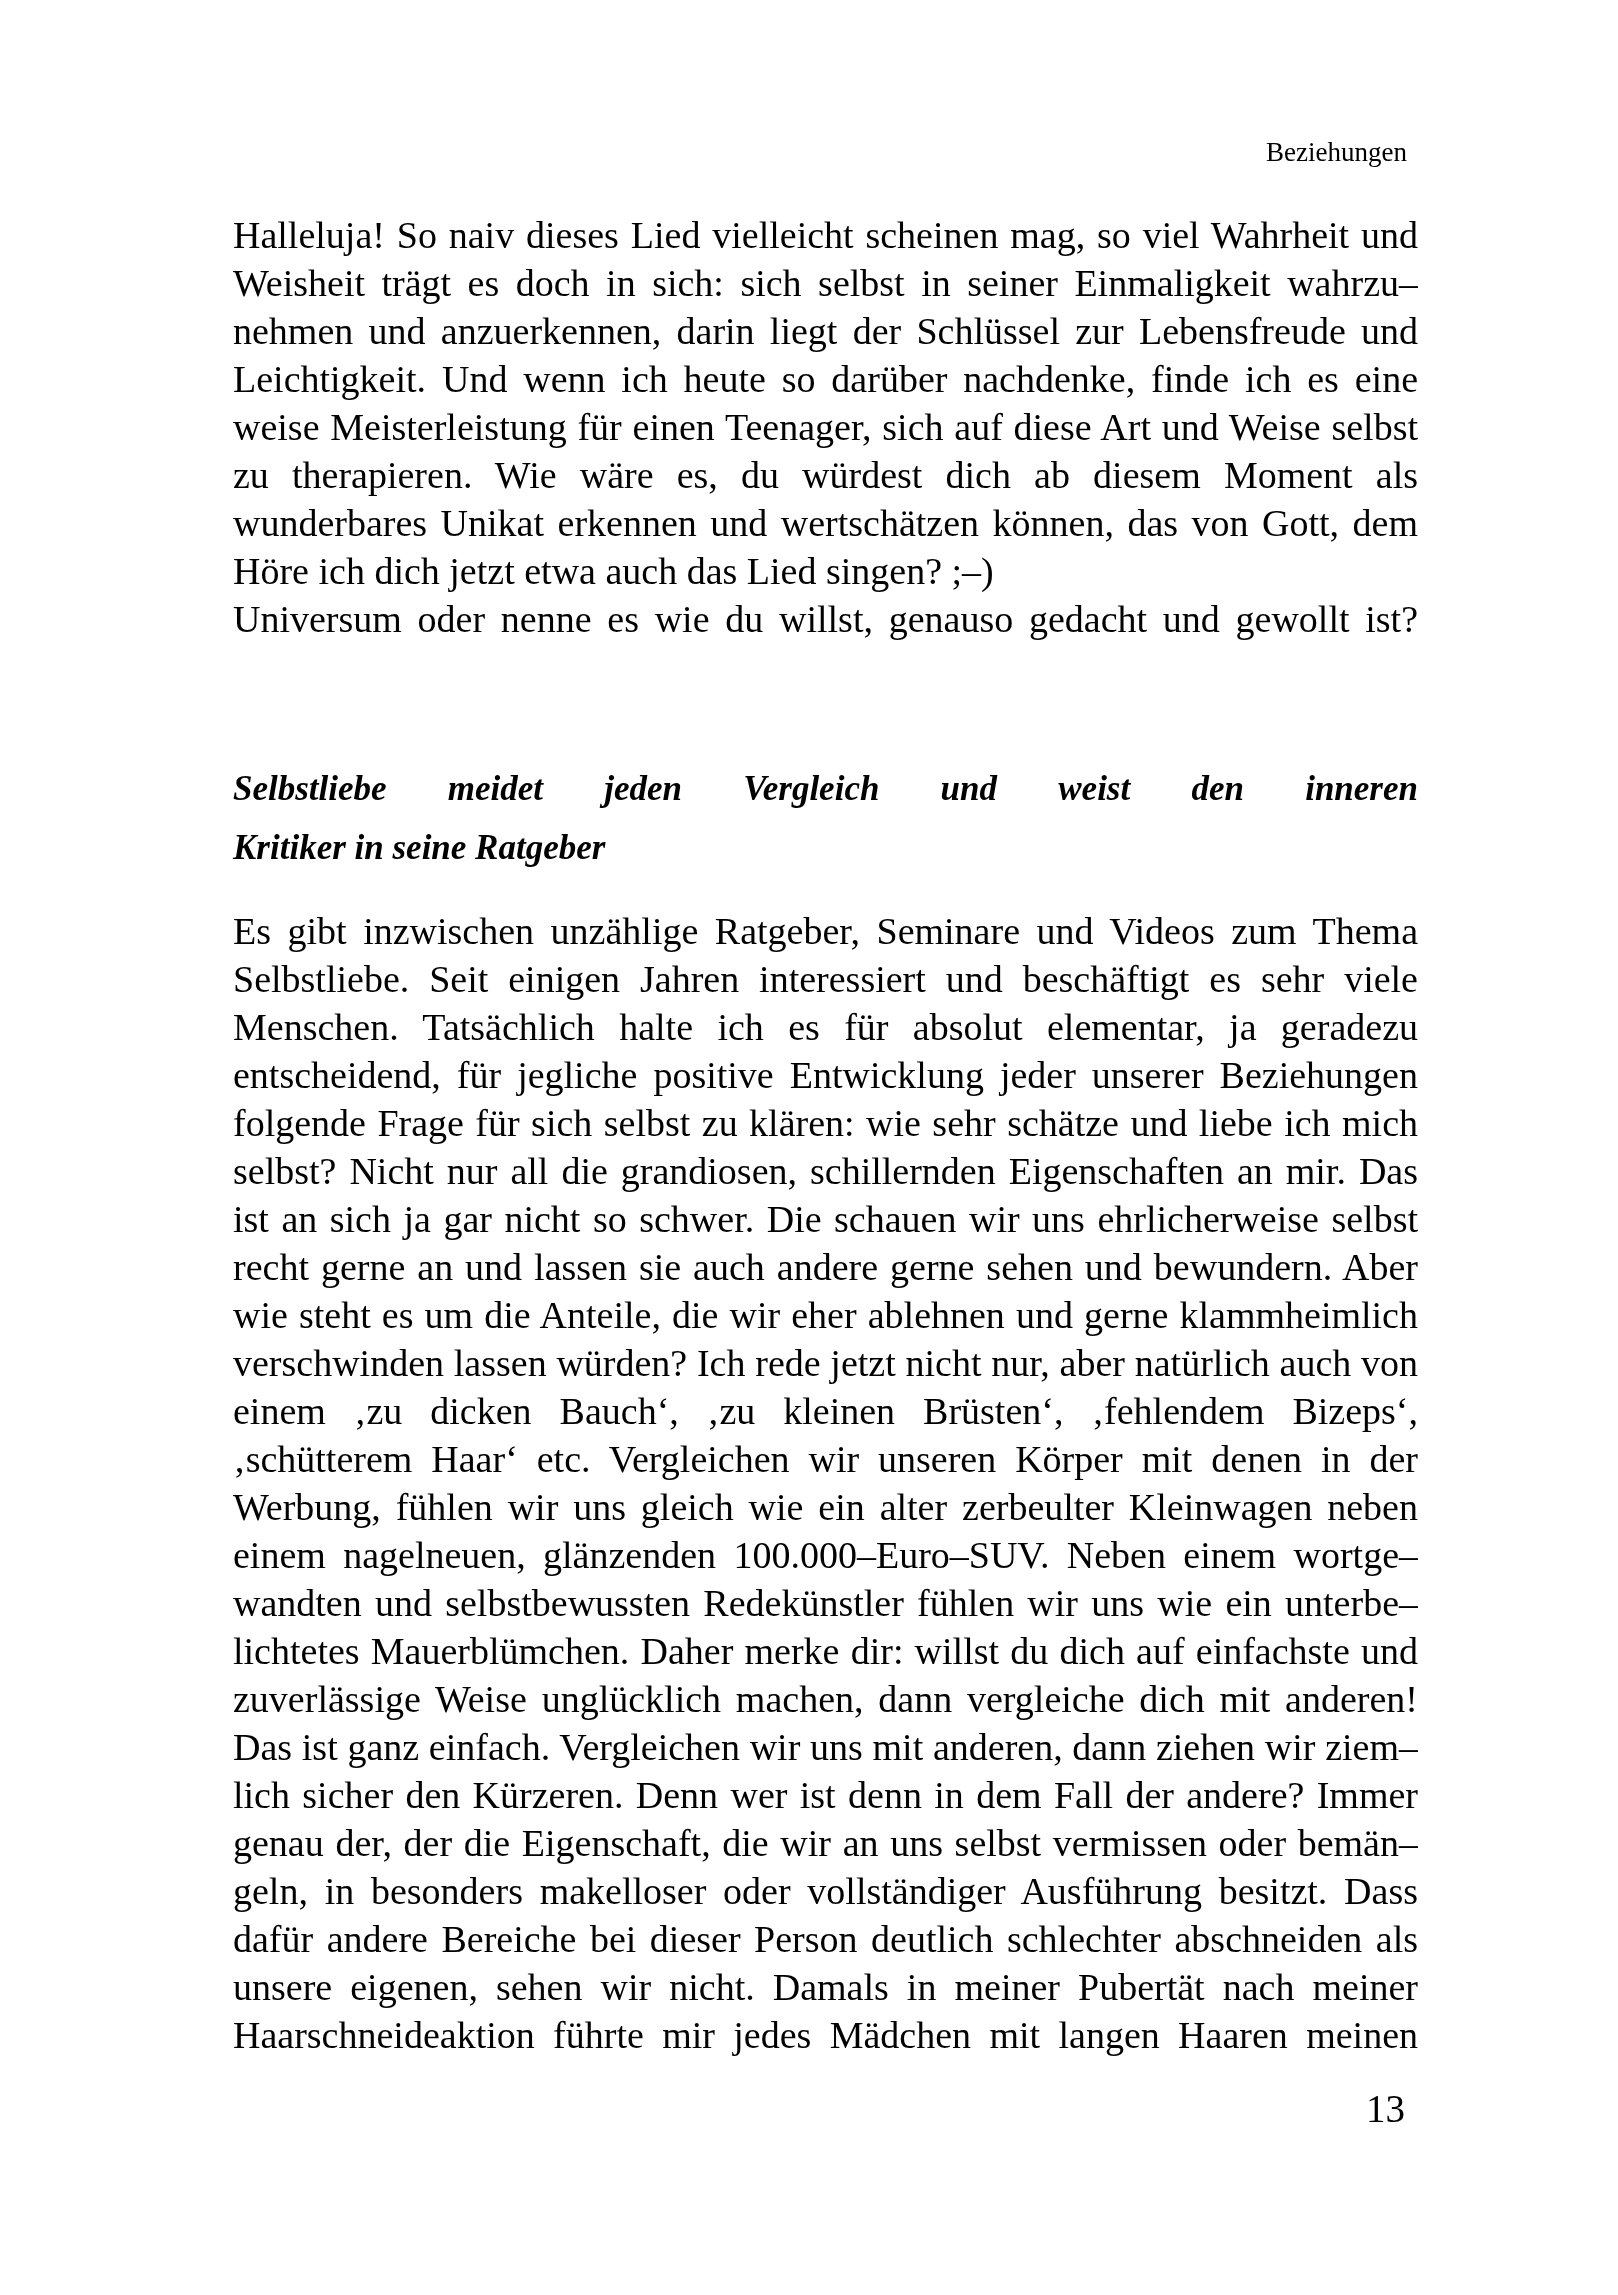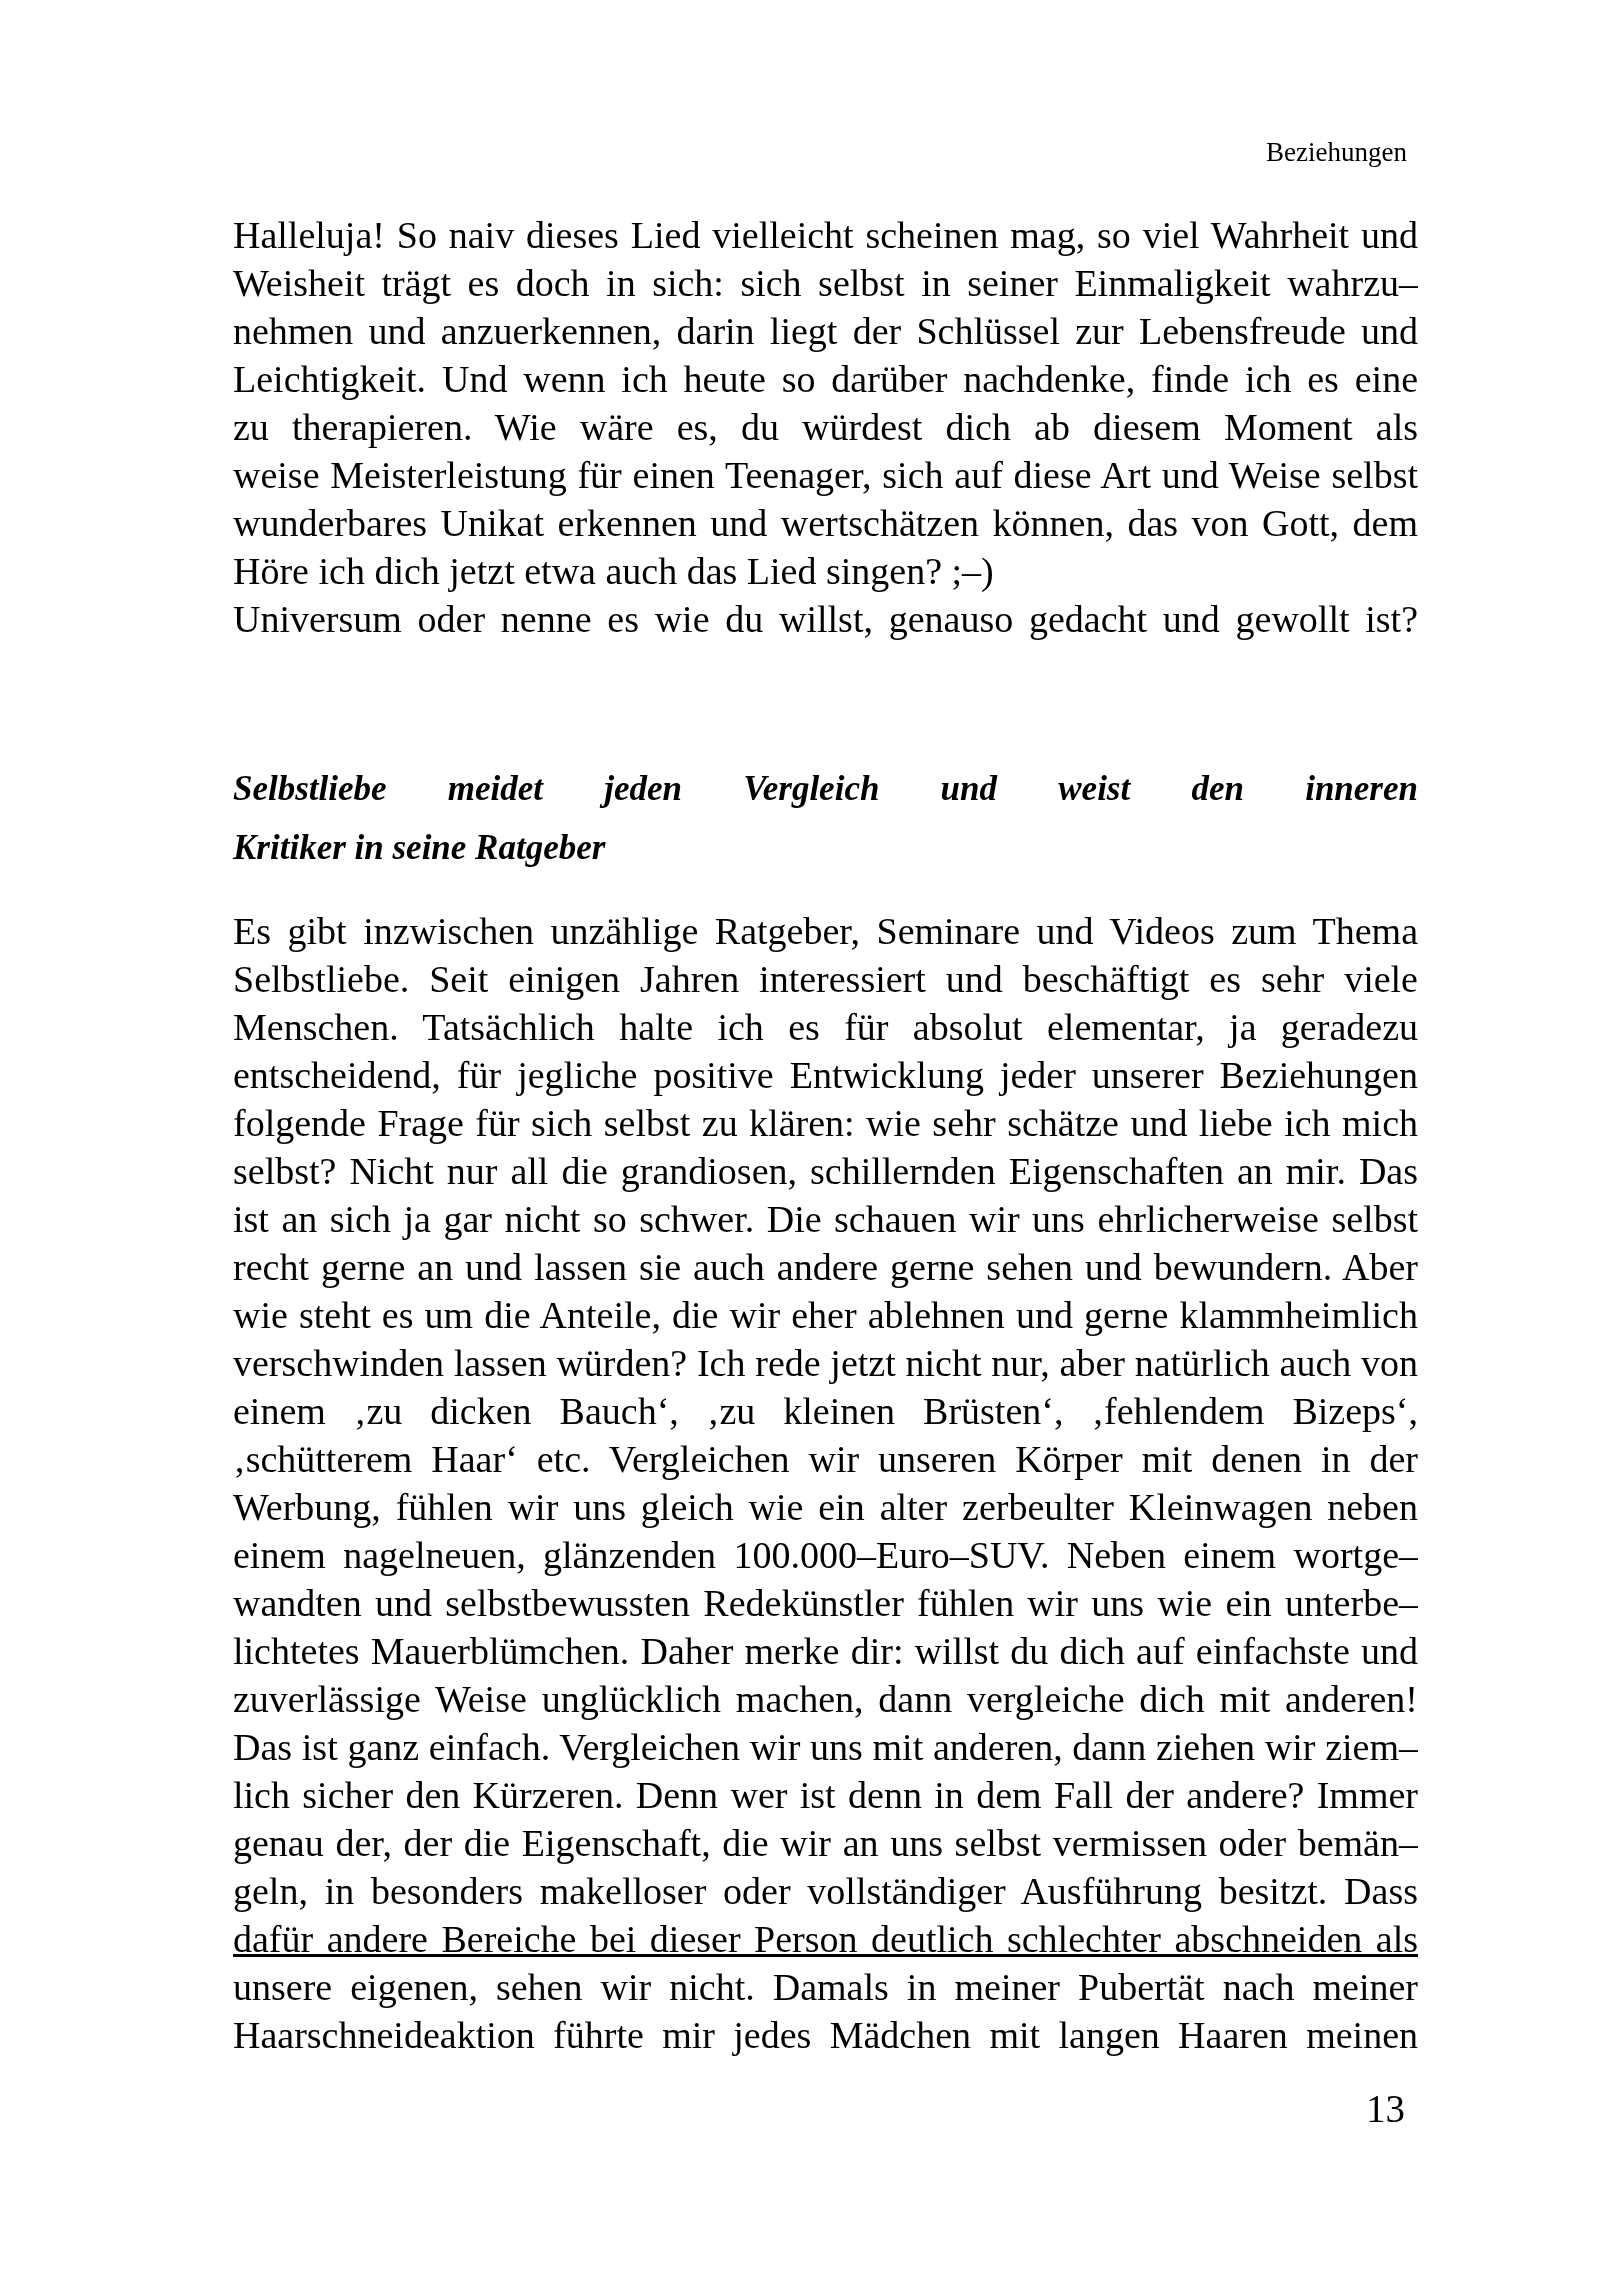--- a/index.html
+++ b/index.html
@@ -66,22 +66,22 @@
 </head>
 <body>
 
 <div class="running-header">Beziehungen</div>
 
 <div class="text-block para" id="para1">
   <span class="line" style="white-space: normal; height: 48px; overflow: hidden;">Halleluja! So naiv dieses Lied vielleicht scheinen mag, so viel Wahrheit und<span style="display:inline-block;width:100%;height:0"></span></span>
   <span class="line" style="white-space: normal; height: 48px; overflow: hidden;">Weisheit trägt es doch in sich: sich selbst in seiner Einmaligkeit wahrzu–<span style="display:inline-block;width:100%;height:0"></span></span>
   <span class="line" style="white-space: normal; height: 48px; overflow: hidden;">nehmen und anzuerkennen, darin liegt der Schlüssel zur Lebensfreude und<span style="display:inline-block;width:100%;height:0"></span></span>
   <span class="line" style="white-space: normal; height: 48px; overflow: hidden;">Leichtigkeit. Und wenn ich heute so darüber nachdenke, finde ich es eine<span style="display:inline-block;width:100%;height:0"></span></span>
+  <span class="line" style="white-space: normal; height: 48px; overflow: hidden;">weise Meisterleistung für einen Teenager, sich auf diese Art und Weise selbst<span style="display:inline-block;width:100%;height:0"></span></span>
   <span class="line" style="white-space: normal; height: 48px; overflow: hidden;">zu therapieren. Wie wäre es, du würdest dich ab diesem Moment als<span style="display:inline-block;width:100%;height:0"></span></span>
-  <span class="line" style="white-space: normal; height: 48px; overflow: hidden;">weise Meisterleistung für einen Teenager, sich auf diese Art und Weise selbst<span style="display:inline-block;width:100%;height:0"></span></span>
   <span class="line" style="white-space: normal; height: 48px; overflow: hidden;">wunderbares Unikat erkennen und wertschätzen können, das von Gott, dem<span style="display:inline-block;width:100%;height:0"></span></span>
   <span class="line last">Höre ich dich jetzt etwa auch das Lied singen?   ;–)</span>
   <span class="line" style="white-space: normal; height: 48px; overflow: hidden;">Universum oder nenne es wie du willst, genauso gedacht und gewollt ist?<span style="display:inline-block;width:100%;height:0"></span></span>
 </div>
 
 <h2 class="text-block" id="heading">
   <span class="line" style="white-space: normal; height: 59px; overflow: hidden;">Selbstliebe meidet jeden Vergleich und weist den inneren<span style="display:inline-block;width:100%;height:0"></span></span>
   <span class="line last">Kritiker in seine Ratgeber</span>
 </h2>
 
@@ -100,19 +100,19 @@
   <span class="line" style="white-space: normal; height: 48px; overflow: hidden;">‚schütterem Haar‘ etc. Vergleichen wir unseren Körper mit denen in der<span style="display:inline-block;width:100%;height:0"></span></span>
   <span class="line" style="white-space: normal; height: 48px; overflow: hidden;">Werbung, fühlen wir uns gleich wie ein alter zerbeulter Kleinwagen neben<span style="display:inline-block;width:100%;height:0"></span></span>
   <span class="line" style="white-space: normal; height: 48px; overflow: hidden;">einem nagelneuen, glänzenden 100.000–Euro–SUV. Neben einem wortge–<span style="display:inline-block;width:100%;height:0"></span></span>
   <span class="line" style="white-space: normal; height: 48px; overflow: hidden;">wandten und selbstbewussten Redekünstler fühlen wir uns wie ein unterbe–<span style="display:inline-block;width:100%;height:0"></span></span>
   <span class="line" style="white-space: normal; height: 48px; overflow: hidden;">lichtetes Mauerblümchen. Daher merke dir: willst du dich auf einfachste und<span style="display:inline-block;width:100%;height:0"></span></span>
   <span class="line" style="white-space: normal; height: 48px; overflow: hidden;">zuverlässige Weise unglücklich machen, dann vergleiche dich mit anderen!<span style="display:inline-block;width:100%;height:0"></span></span>
   <span class="line" style="white-space: normal; height: 48px; overflow: hidden;">Das ist ganz einfach. Vergleichen wir uns mit anderen, dann ziehen wir ziem–<span style="display:inline-block;width:100%;height:0"></span></span>
   <span class="line" style="white-space: normal; height: 48px; overflow: hidden;">lich sicher den Kürzeren. Denn wer ist denn in dem Fall der andere? Immer<span style="display:inline-block;width:100%;height:0"></span></span>
   <span class="line" style="white-space: normal; height: 48px; overflow: hidden;">genau der, der die Eigenschaft, die wir an uns selbst vermissen oder bemän–<span style="display:inline-block;width:100%;height:0"></span></span>
   <span class="line" style="white-space: normal; height: 48px; overflow: hidden;">geln, in besonders makelloser oder vollständiger Ausführung besitzt. Dass<span style="display:inline-block;width:100%;height:0"></span></span>
-  <span class="line" style="white-space: normal; height: 48px; overflow: hidden; text-decoration: underline;">dafür andere Bereiche bei dieser Person deutlich schlechter abschneiden als<span style="display:inline-block;width:100%;height:0"></span></span>
+  <span class="line" style="white-space: normal; height: 48px; overflow: hidden;">dafür andere Bereiche bei dieser Person deutlich schlechter abschneiden als<span style="display:inline-block;width:100%;height:0"></span></span>
   <span class="line" style="white-space: normal; height: 48px; overflow: hidden;">unsere eigenen, sehen wir nicht. Damals in meiner Pubertät nach meiner<span style="display:inline-block;width:100%;height:0"></span></span>
   <span class="line" style="white-space: normal; height: 48px; overflow: hidden;">Haarschneideaktion führte mir jedes Mädchen mit langen Haaren meinen<span style="display:inline-block;width:100%;height:0"></span></span>
 </div>
 
 <div class="page-number">13</div>
 
 
 </body></html>

